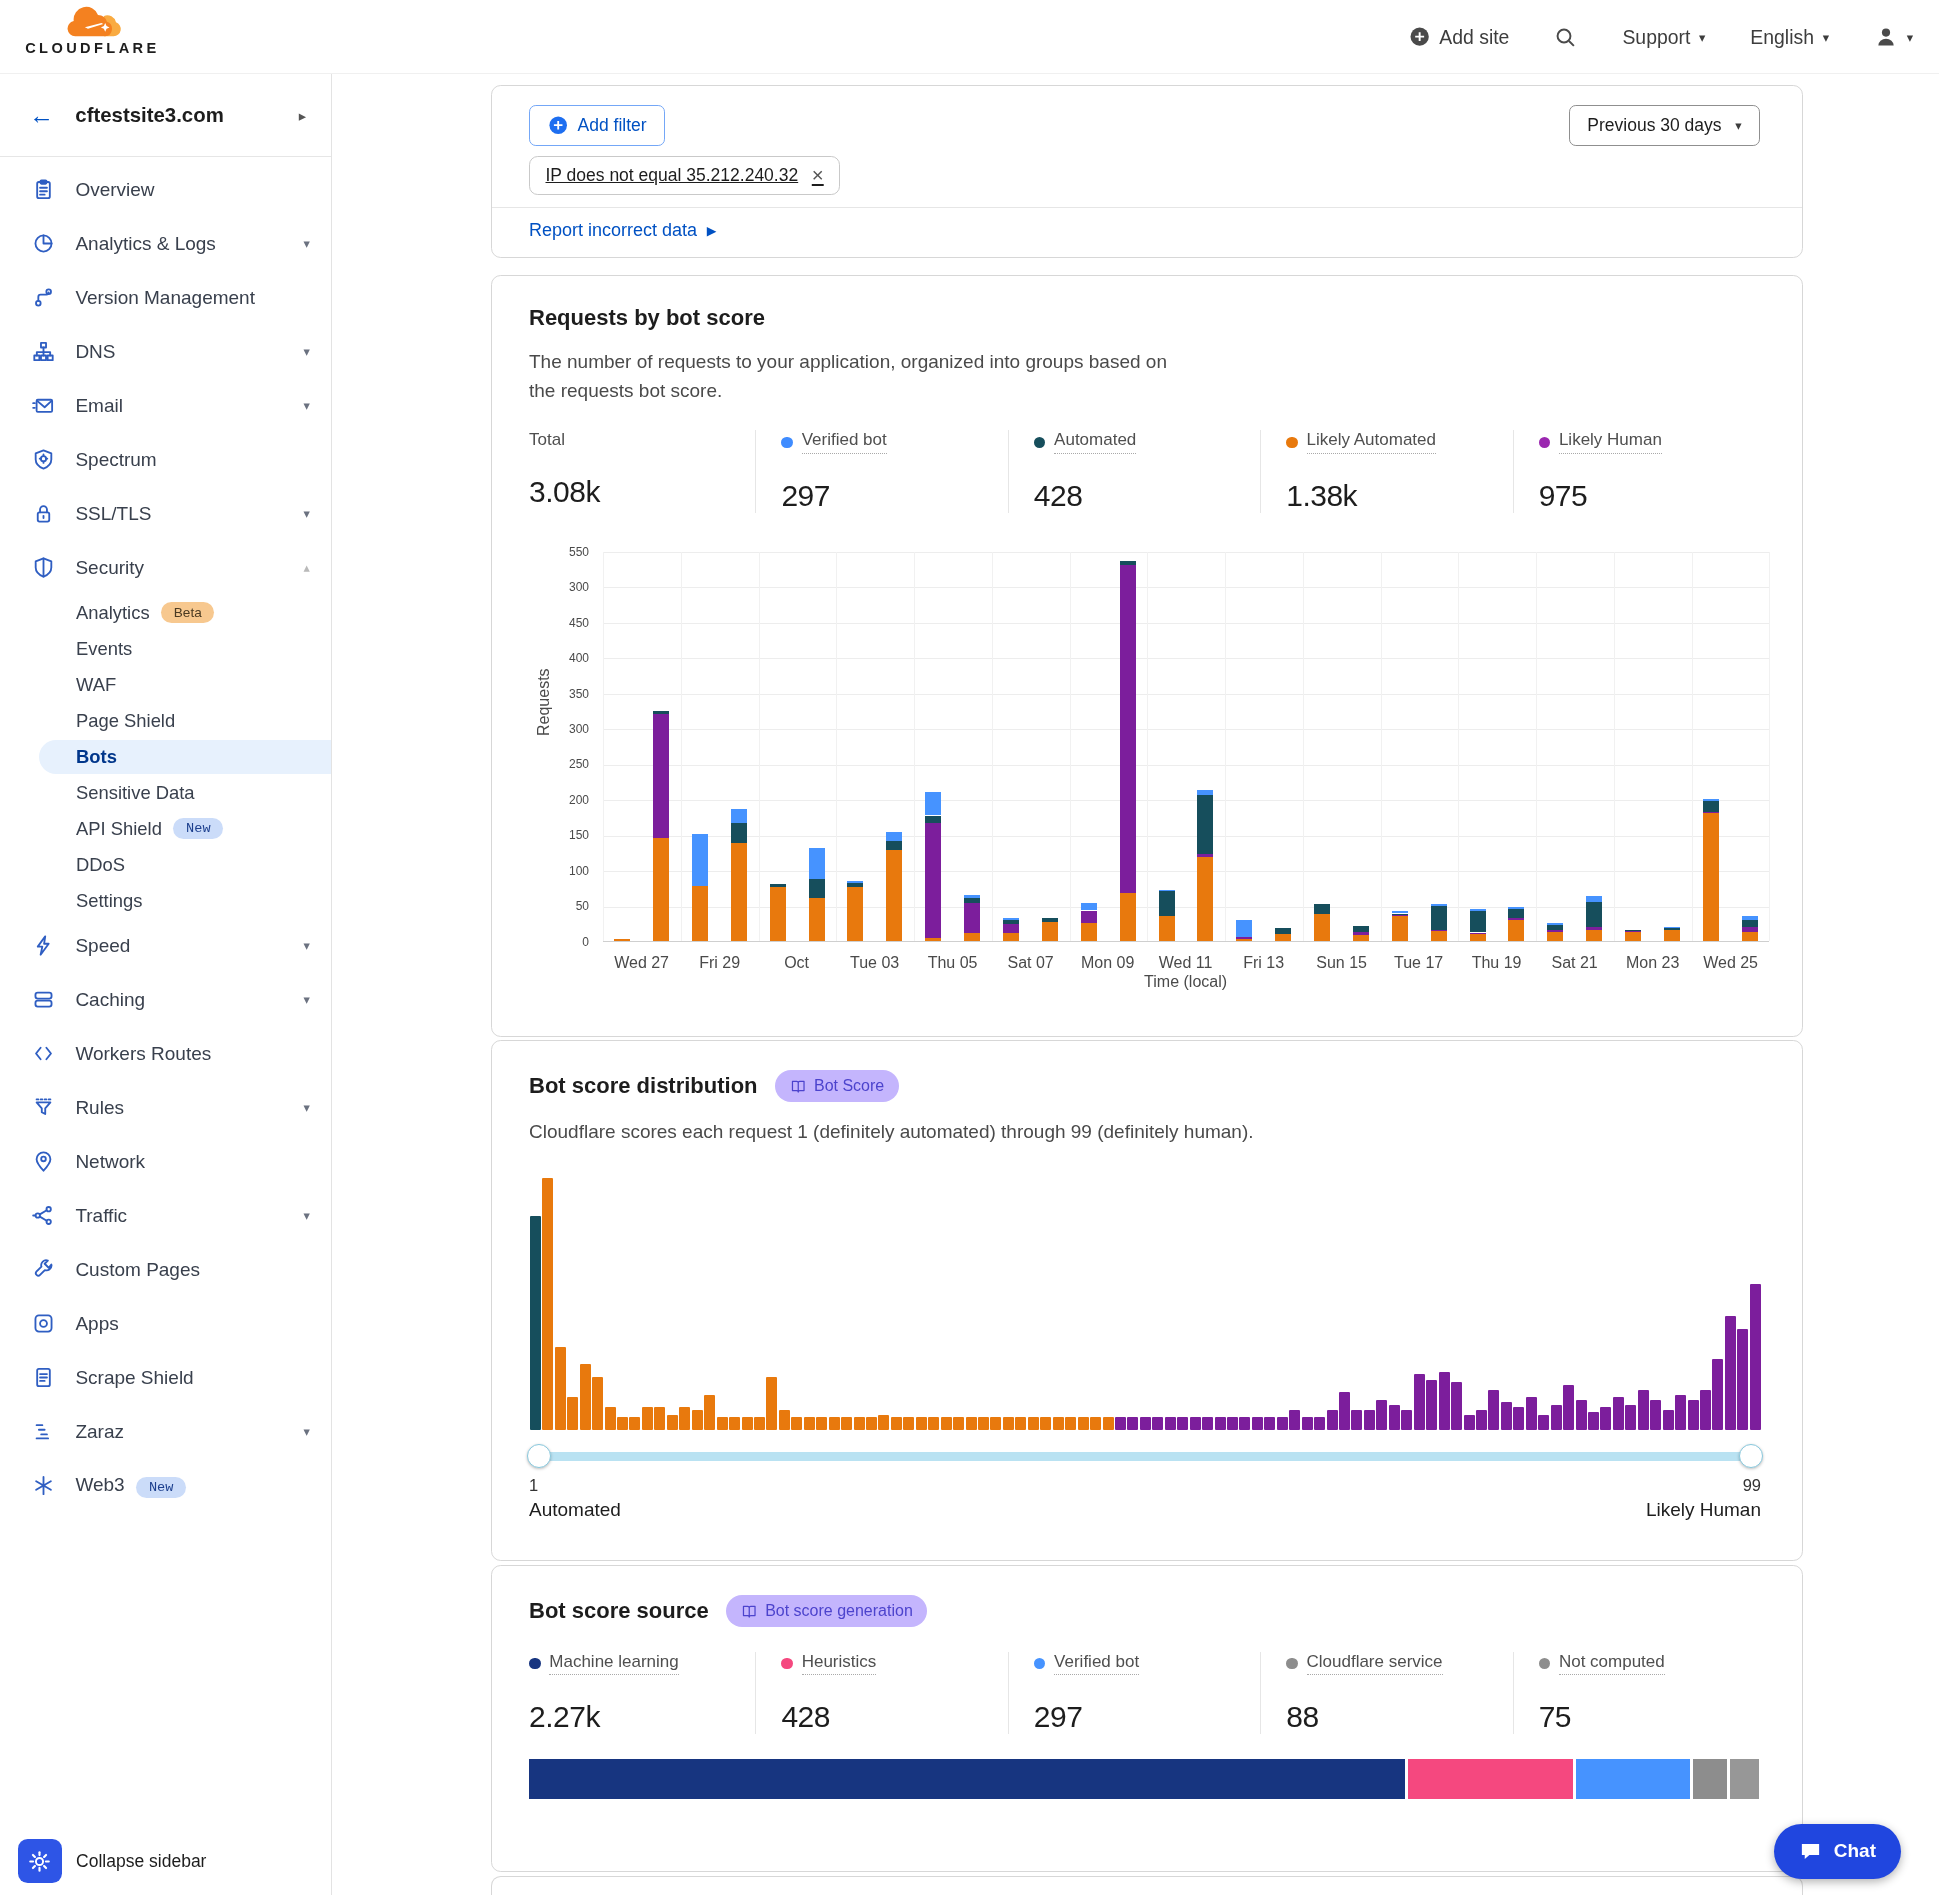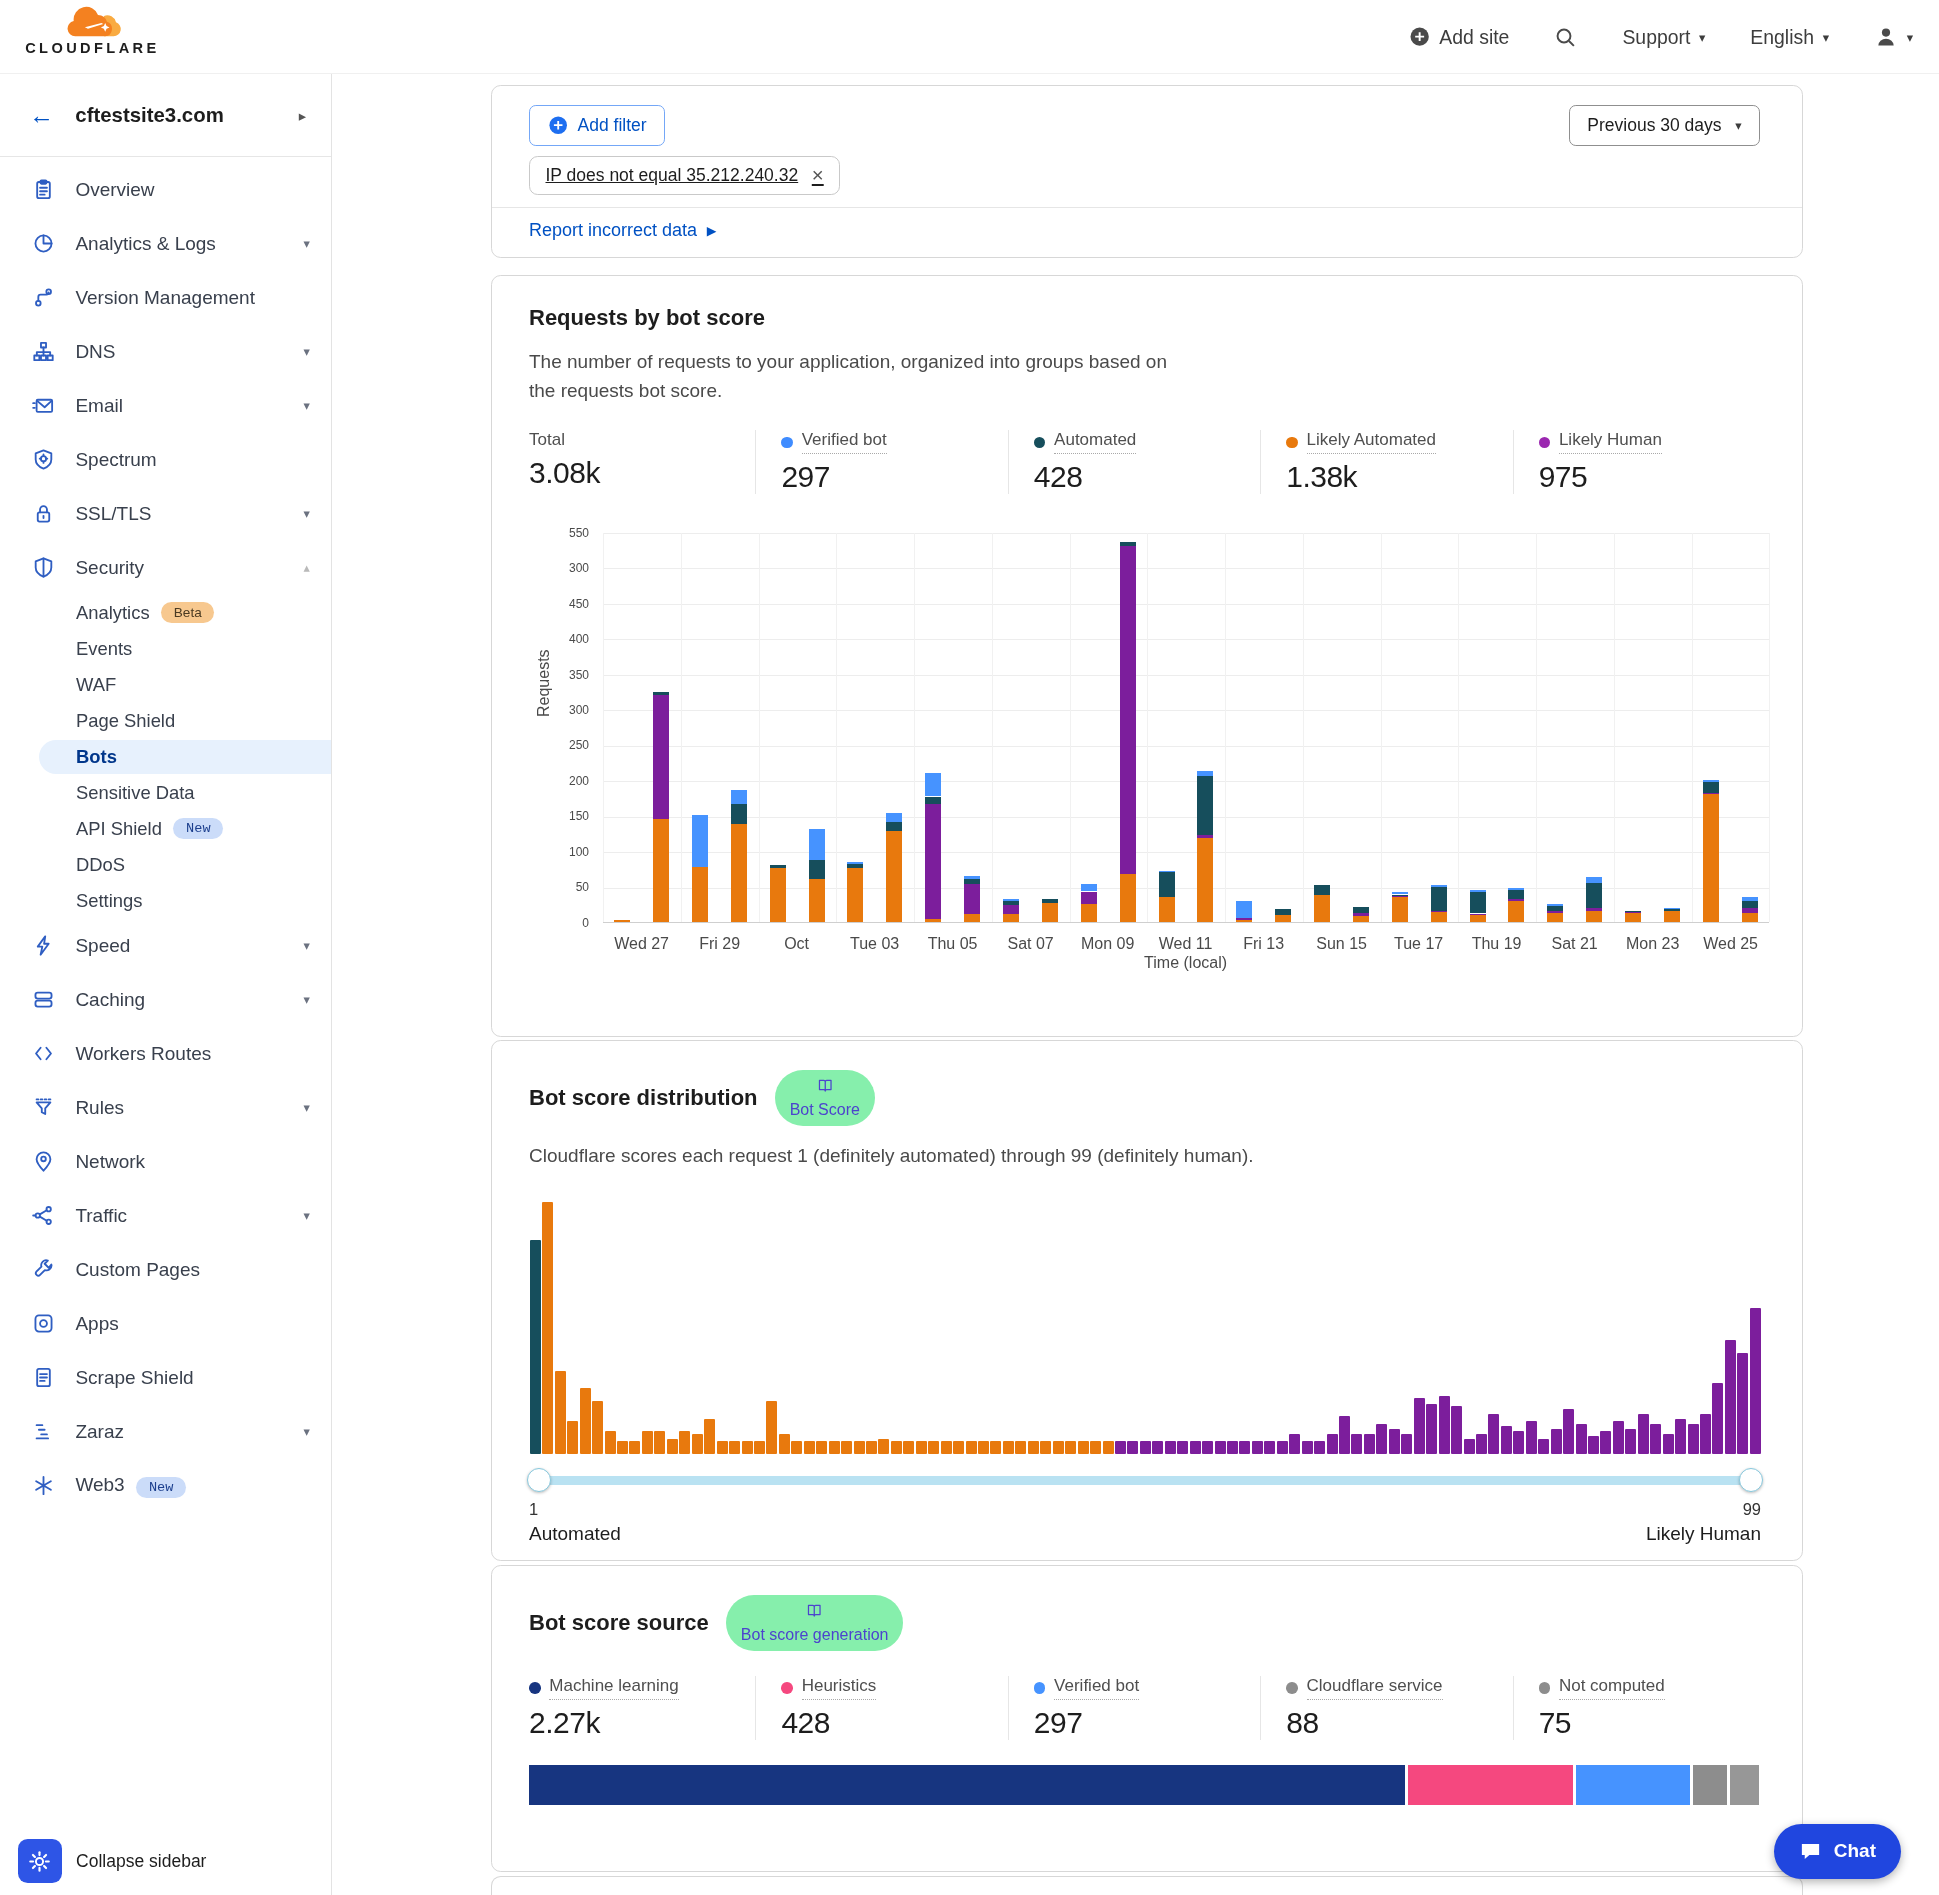--- a/index.html
+++ b/index.html
@@ -51,31 +51,31 @@
   #filter-chip .x { color:#555; font-size:20.4px; cursor:pointer; }
   #range-btn { position:absolute; right:42px; top:19.4px; height:41px; border:1px solid #8f8f8f; border-radius:6.8px; display:flex; align-items:center; padding:0 17.5px; font-size:17.5px; gap:13.6px; cursor:pointer; background:#fff; }
   #filter-divider { position:absolute; left:0; right:0; top:121px; border-top:1px solid #e6e6e6; }
   #report-link { position:absolute; left:37px; top:134px; font-size:18px; color:#0051c3; display:flex; align-items:center; gap:9.7px; cursor:pointer; }
   #report-link .tri { font-size:12.6px; }
 
   
   .card-pad { padding:29px 37px 0 37px; }
   .card-title-row { display:flex; align-items:center; gap:17.5px; }
   .card-title { font-size:22px; font-weight:600; color:#1d1d1d; }
-  .doc-badge { display:flex; align-items:center; gap:7.8px; background:#86efac; color:#4c43cd; font-size:16px; border-radius:969px; padding:6.8px 14.6px; cursor:pointer;flex-direction:column; }
+  .doc-badge { display:flex; align-items:center; gap:7.8px; background:#c4b5fd; color:#4c43cd; font-size:16px; border-radius:969px; padding:6.8px 14.6px; cursor:pointer; }
   .card-desc { font-size:19px; color:#4a4a4a; line-height:1.55; margin-top:15.5px; }
 
   
   .stats-row { display:flex; margin-top:25px; }
   .stat-col { flex:1; padding-left:25px; border-left:1px solid #e6e6e6; }
   .stat-col:first-child { padding-left:0; border-left:none; }
   .stat-label { font-size:17px; color:#4f4f4f; display:inline-flex; align-items:center; gap:8.7px; }
   .stat-label .txt.u { border-bottom:1.9px dotted #a9a9a9; padding-bottom:2.9px; cursor:pointer; }
   .dot { width:11.6px; height:11.6px; border-radius:50%; display:inline-block; flex:none; }
-  .stat-value { font-size:30px; color:#1d1d1d; margin-top:6px; letter-spacing:-0.5px; }
+  .stat-value { font-size:30px; color:#1d1d1d; margin-top:25px; letter-spacing:-0.5px; }
 
   
   #req-chart { position:relative; margin:29px 0 0 11.6px; height:456px; }
   #req-plot { position:absolute; left:62px; top:9.7px; width:1166px; height:390px; border-bottom:1px solid #cfcfcf; }
   .gridline-h { position:absolute; left:0; right:0; border-top:1px solid #ededed; }
   .gridline-v { position:absolute; top:0; bottom:0; border-left:1px solid #f1f1f1; }
   .ytick { position:absolute; right:1176px; transform:translateY(-50%); font-size:12px; color:#4a4a4a; white-space:nowrap; }
   .req-bar { position:absolute; bottom:0; width:16.5px; }
   .req-seg { position:absolute; left:0; width:100%; }
   .xtick { position:absolute; top:402px; transform:translateX(-50%); font-size:16px; color:#4a4a4a; white-space:nowrap; }

